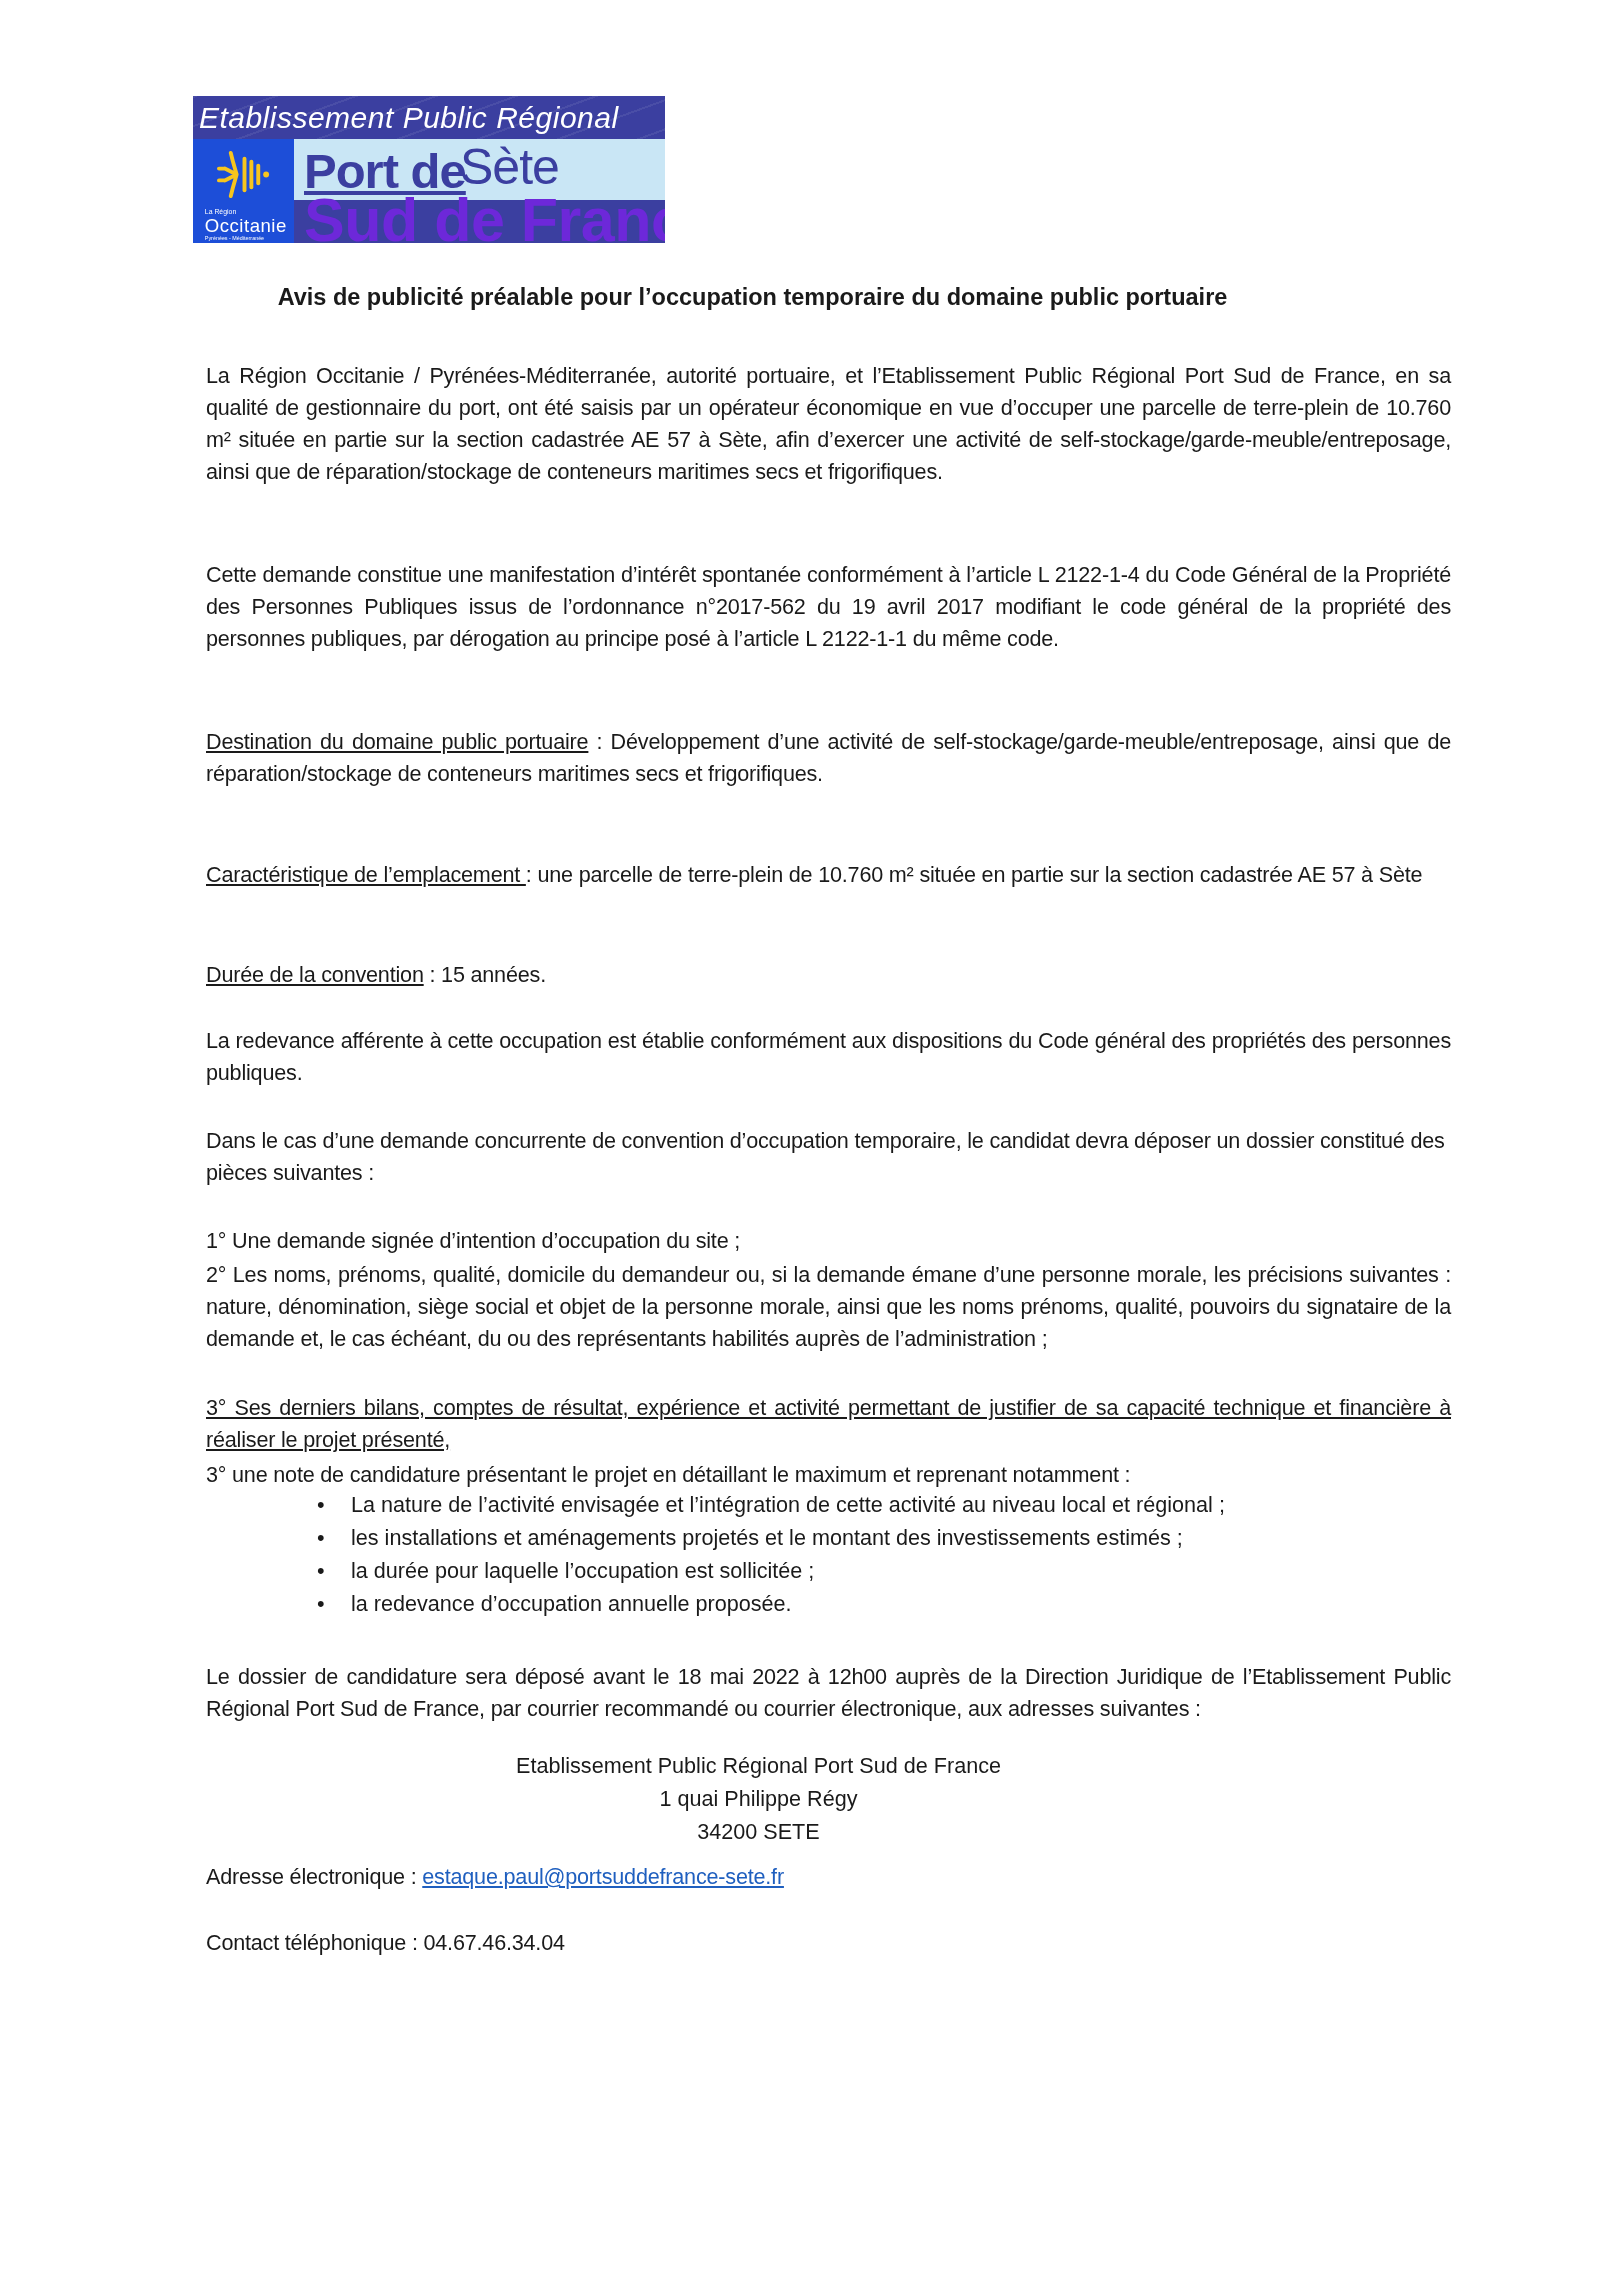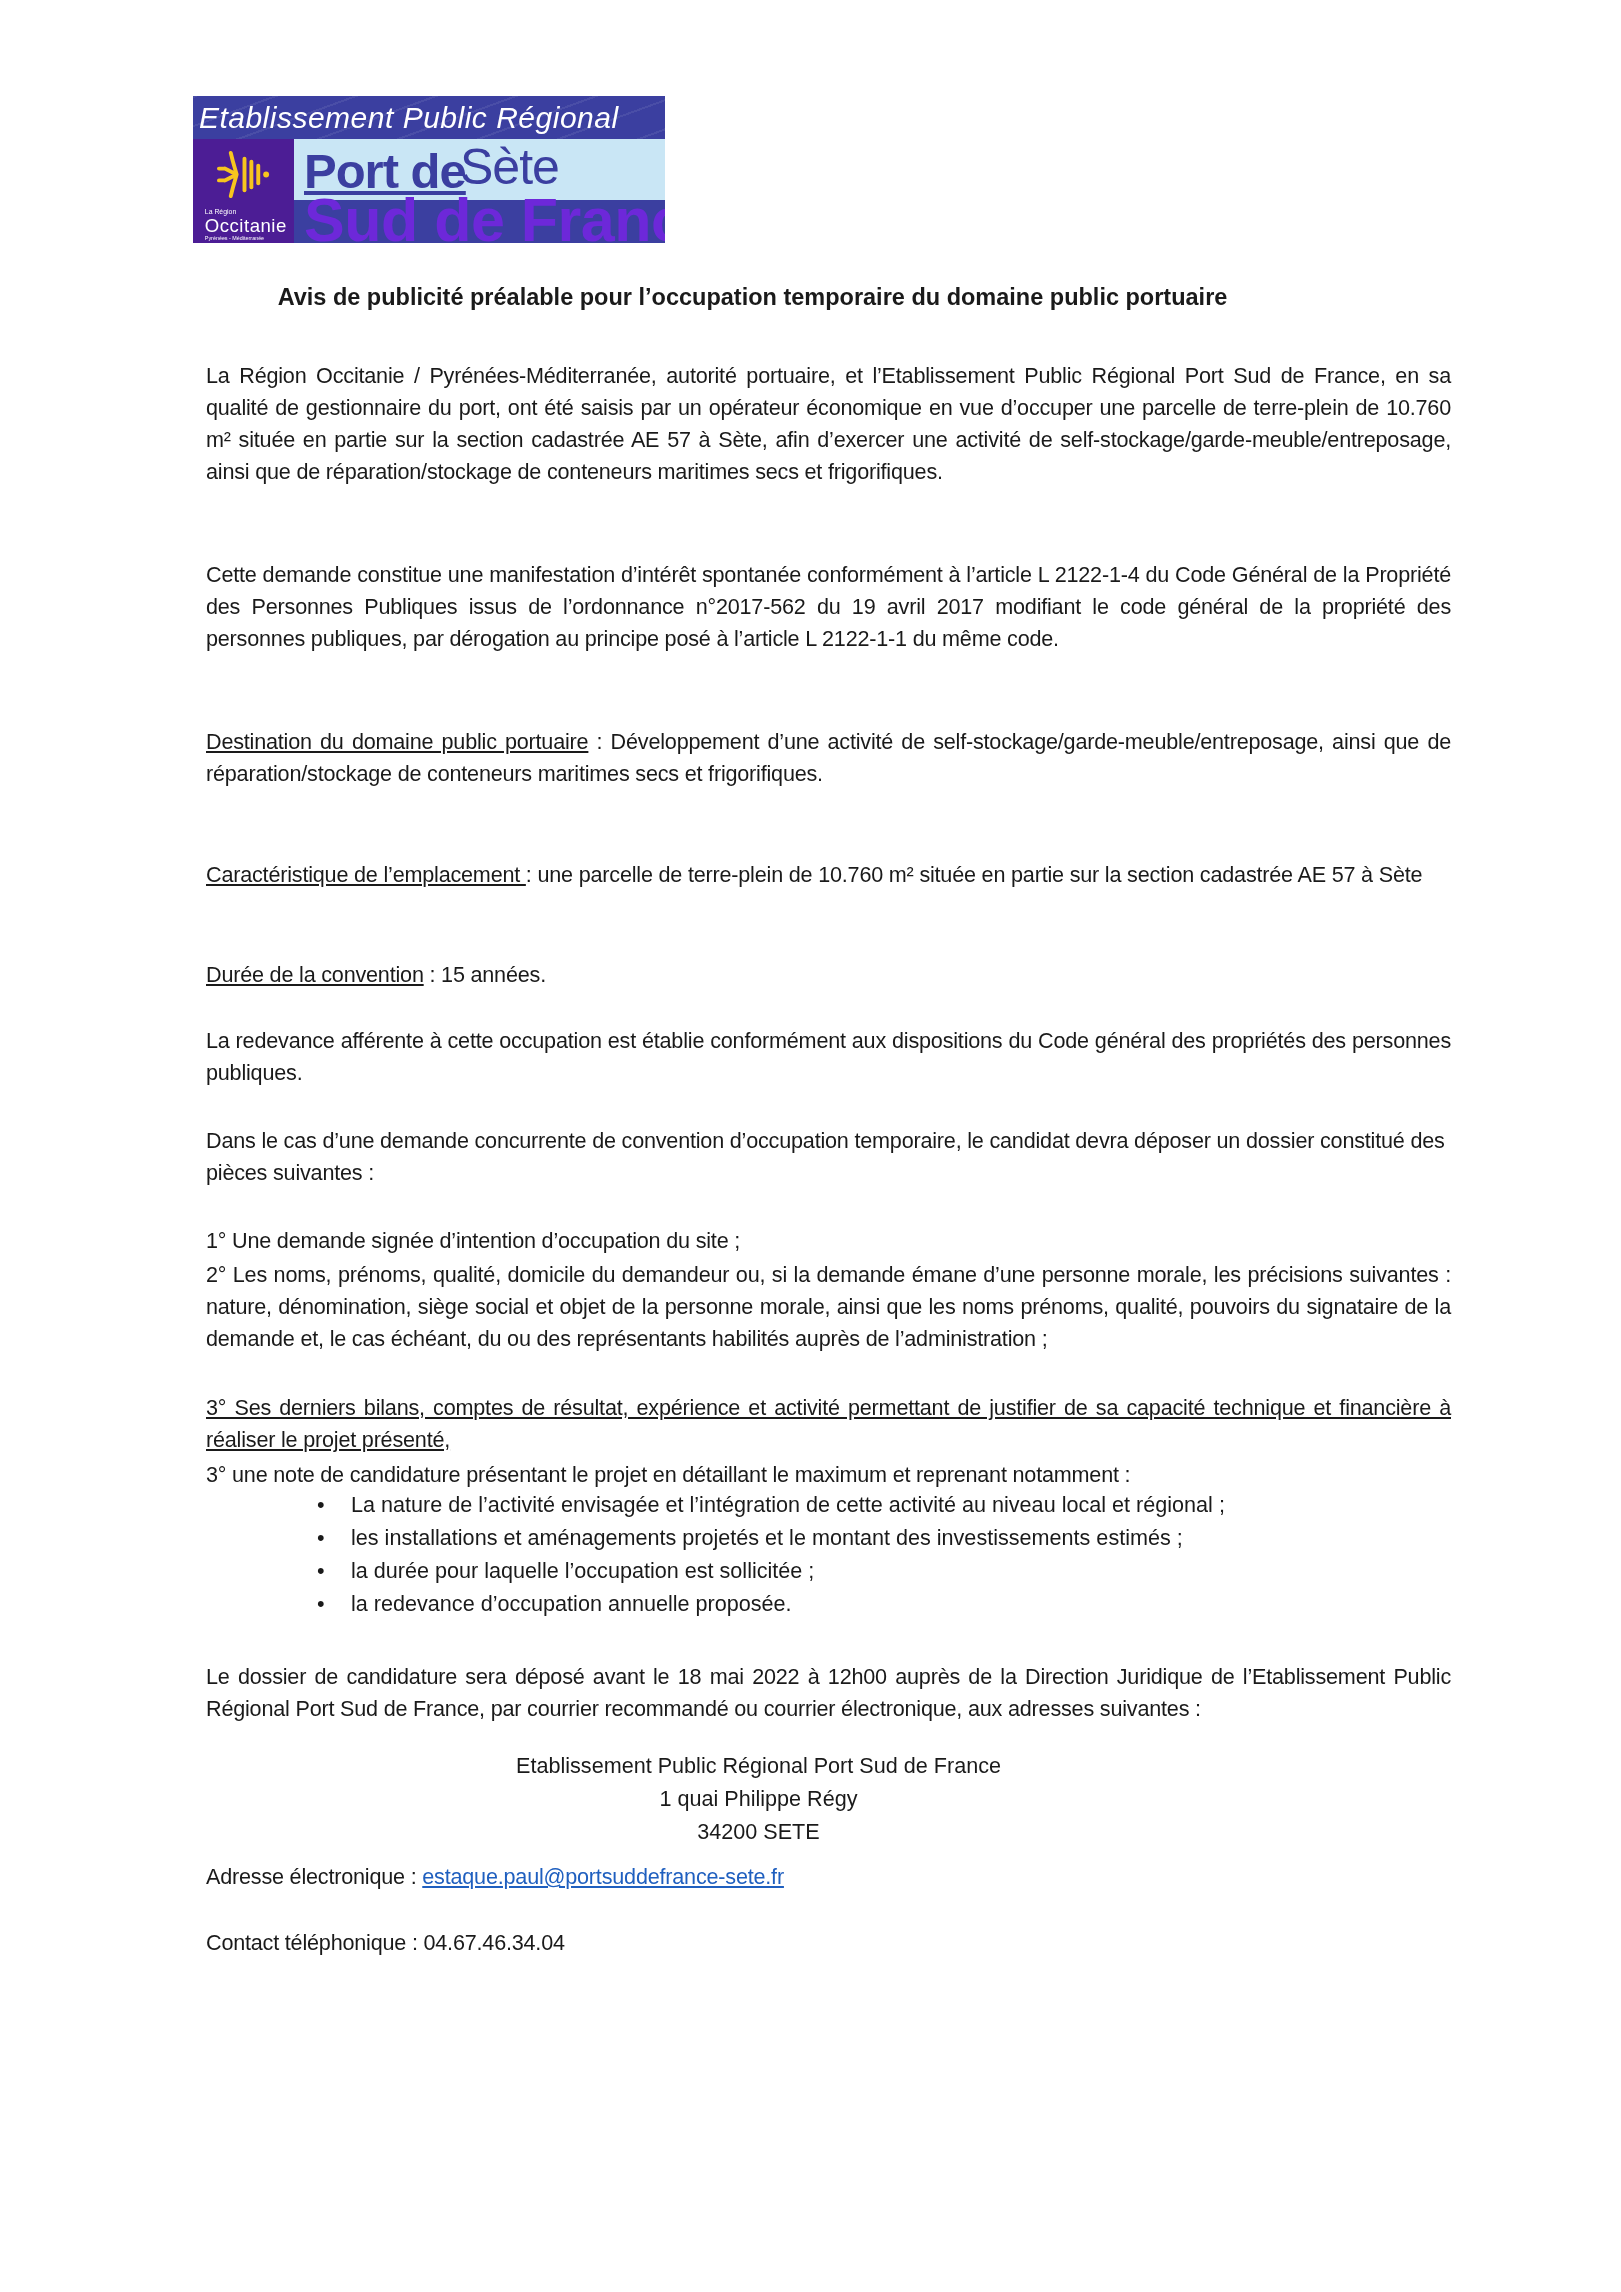--- a/index.html
+++ b/index.html
@@ -4,21 +4,21 @@
 <style>
   html, body { margin:0; padding:0; background:#ffffff; }
   body { width:1621px; height:2293px; position:relative; overflow:hidden;
          font-family:"Liberation Sans", sans-serif; color:#1a1a1a; }
   .logo { position:absolute; left:193px; top:96px; width:472px; height:147px; overflow:hidden; }
   .logo-top { position:absolute; left:0; top:0; width:472px; height:43px;
               background:#3b3fa0; color:#ffffff; font-style:italic; font-size:30px;
               line-height:43px; padding-left:5.9px; box-sizing:border-box; white-space:nowrap;
               letter-spacing:0.5px;
               background-image:repeating-linear-gradient(160deg, rgba(255,255,255,0.08) 0 2px, transparent 2px 27.4px); }
-  .logo-red { position:absolute; left:0; top:43px; width:101px; height:104px; background:#4c1d95; }
+  .logo-red { position:absolute; left:0; top:43px; width:101px; height:104px; background:#1d4ed8; }
   .logo-cross { position:absolute; left:21.6px; top:7.8px; width:59px; height:55px; }
   .logo-small1 { position:absolute; left:11.8px; top:69px; font-size:6.9px; color:#fff; }
   .logo-occ { position:absolute; left:11.8px; top:76px; font-size:18.6px; color:#fff; letter-spacing:0.5px; }
   .logo-small2 { position:absolute; left:11.8px; top:96px; font-size:5.4px; color:#fff; white-space:nowrap; }
   .logo-right { position:absolute; left:101px; top:43px; width:371px; height:104px; background:#c9e6f5; }
   .logo-blue-band { position:absolute; left:101px; top:104px; width:371px; height:43px; background:#3b3fa0; }
   .logo-port { position:absolute; left:111px; top:51px; font-size:49px; font-weight:bold; color:#3b3fa0; line-height:49px; white-space:nowrap; letter-spacing:-1px;text-decoration:underline; }
   .logo-sete { position:absolute; left:267px; top:37px; font-size:50px; font-weight:normal; color:#3b3fa0; line-height:69px; letter-spacing:-1px; }
   .logo-sud { position:absolute; left:111px; top:101px; font-size:61px; font-weight:bold; color:#6d28d9; line-height:47px; white-space:nowrap; letter-spacing:-0.5px; }
 

